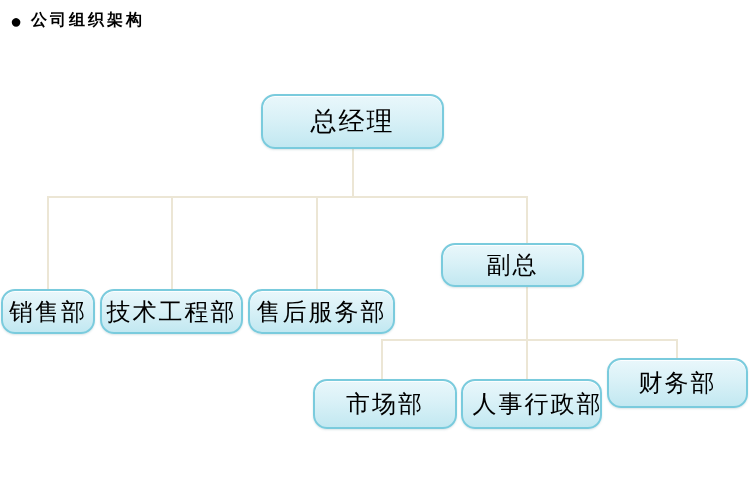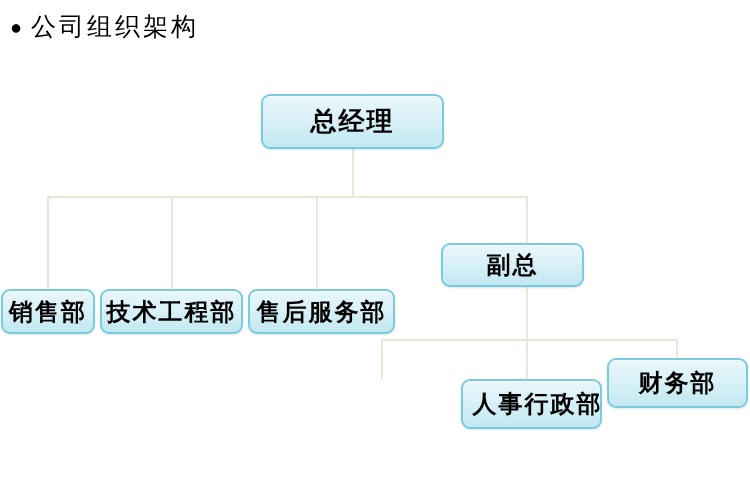--- a/index.html
+++ b/index.html
@@ -23,54 +23,53 @@
     display: flex;
     align-items: center;
     gap: 9px;
   }
   .title .bullet {
     font-size: 20px;
     line-height: 1;
     color: var(--text, #000000);
   }
   .title .title-text {
-    font-size: 25px;
-    font-weight: normal;
+    font-size: 16px;
+    font-weight: bold;
     letter-spacing: 3px;
     color: var(--text, #000000);
     white-space: nowrap;
   }
 
   
   .connector {
     position: absolute;
     background: var(--connector, #ece6d5);
   }
   .connector.h { height: 2px; }
   .connector.v { width: 2px; }
 
   
   .node {
     position: absolute;
     box-sizing: border-box;
     border: 2px solid var(--node-border, #7acbdd);
-    border-radius: 9px;
+    border-radius: 14px;
     background: linear-gradient(180deg,
       var(--node-gradient-top, #e9f7fb) 0%,
       var(--node-gradient-mid, #d9f1f7) 45%,
       var(--node-gradient-bottom, #c2e8f1) 100%);
     box-shadow: inset 0 1px 0 rgba(255,255,255,0.85), 0 1px 2px rgba(110,150,160,0.25);
     display: flex;
     align-items: center;
     justify-content: center;
     font-size: 24px;
     letter-spacing: 2px;
     color: var(--text, #000000);
     white-space: nowrap;
-    font-weight: bold;
   }
 
   #node-root       { left: 261px; top: 94px;  width: 183px; height: 55px; font-size: 26px; }
   #node-sales      { left: 1px;   top: 289px; width: 94px;  height: 45px; }
   #node-tech       { left: 100px; top: 289px; width: 143px; height: 45px; }
   #node-aftersales { left: 248px; top: 289px; width: 147px; height: 45px; }
   #node-deputy     { left: 441px; top: 243px; width: 143px; height: 44px; }
   #node-marketing  { left: 313px; top: 379px; width: 144px; height: 50px; }
   #node-hr         { left: 461px; top: 379px; width: 141px; height: 50px; padding-left: 12px; }
   #node-finance    { left: 607px; top: 358px; width: 141px; height: 50px; }
@@ -107,16 +106,17 @@
   <div class="connector h" id="conn-rail2"></div>
   <div class="connector v" id="conn-drop-marketing"></div>
   <div class="connector v" id="conn-drop-hr"></div>
   <div class="connector v" id="conn-drop-finance"></div>
 
   <div class="node" id="node-root">总经理</div>
   <div class="node" id="node-sales">销售部</div>
   <div class="node" id="node-aftersales">售后服务部</div>
   <div class="node" id="node-tech">技术工程部</div>
   <div class="node" id="node-deputy">副总</div>
+  <div class="node" id="node-marketing">市场部</div>
   <div class="node" id="node-hr">人事行政部</div>
   <div class="node" id="node-finance">财务部</div>
 
 </div>
 
 </body></html>

